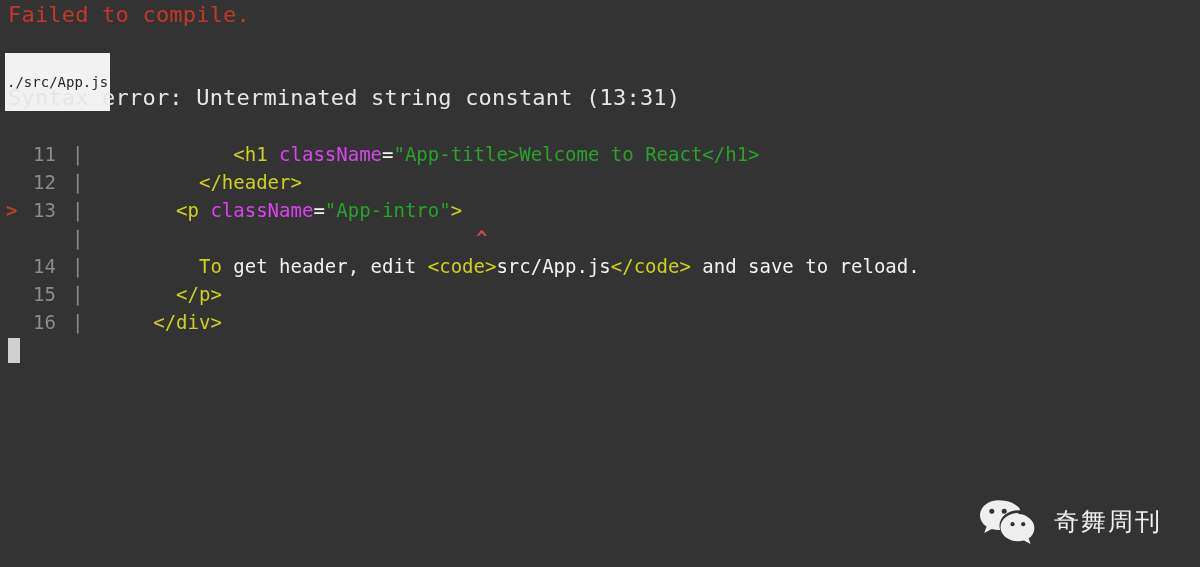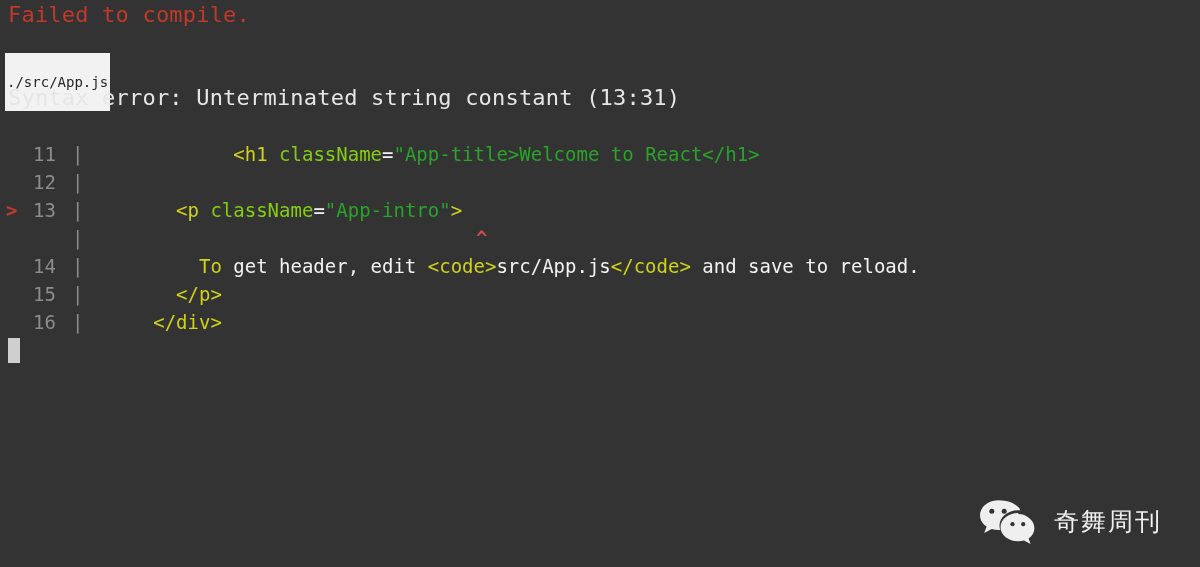--- a/index.html
+++ b/index.html
@@ -92,21 +92,21 @@
     color: #8c8c8c;
   }
   .codetext {
     position: absolute;
     left: 96px;
     top: 0;
     color: #e6e6e6;
     white-space: pre;
   }
   .tok-tag   { color: #cfd11a; text-align: right; }
-  .tok-attr  { color: #84cc16; margin-top: 24px; }
+  .tok-attr  { color: #d946ef; margin-top: 24px; }
   .tok-eq    { color: #f2f2f2; }
   .tok-str   { color: #29a329; }
   .tok-plain { color: #f2f2f2; }
 
   .caret-row .caret {
     position: absolute;
     left: 476px;
     top: 0;
     color: #c0504d;
     font-weight: bold;
@@ -152,21 +152,21 @@
 <div class="terminal">
 
   <div class="fail-line">Failed to compile.</div>
 
   <div class="file-badge">./src/App.js</div>
 
   <div class="syntax-line">Syntax error: Unterminated string constant (13:31)</div>
 
   <div class="code-block">
       <div class="code-row"><span class="lineno">11</span><span class="pipe">|</span><span class="codetext">            <span class="tok-tag">&lt;h1</span><span class="tok-plain"> </span><span class="tok-attr">className</span><span class="tok-eq">=</span><span class="tok-str">"App-title&gt;Welcome to React&lt;/h1&gt;</span></span></div>
-      <div class="code-row"><span class="lineno">12</span><span class="pipe">|</span></div>
+      <div class="code-row"><span class="lineno">12</span><span class="pipe">|</span><span class="codetext">         <span class="tok-tag">&lt;/header&gt;</span></span></div>
       <div class="code-row"><span class="marker">&gt;</span><span class="lineno">13</span><span class="pipe">|</span><span class="codetext">       <span class="tok-tag">&lt;p</span><span class="tok-plain"> </span><span class="tok-attr">className</span><span class="tok-eq">=</span><span class="tok-str">"App-intro"</span><span class="tok-tag">&gt;</span></span></div>
       <div class="code-row caret-row"><span class="lineno"></span><span class="pipe">|</span><span class="caret">^</span></div>
       <div class="code-row"><span class="lineno">14</span><span class="pipe">|</span><span class="codetext">         <span class="tok-tag">To</span><span class="tok-plain"> get header, edit </span><span class="tok-tag">&lt;code&gt;</span><span class="tok-plain">src/App.js</span><span class="tok-tag">&lt;/code&gt;</span><span class="tok-plain"> and save to reload.</span></span></div>
       <div class="code-row"><span class="lineno">15</span><span class="pipe">|</span><span class="codetext">       <span class="tok-tag">&lt;/p&gt;</span></span></div>
       <div class="code-row"><span class="lineno">16</span><span class="pipe">|</span><span class="codetext">     <span class="tok-tag">&lt;/div&gt;</span></span></div>
     </div>
 
   <div class="cursor"></div>
 
   <div class="watermark">

